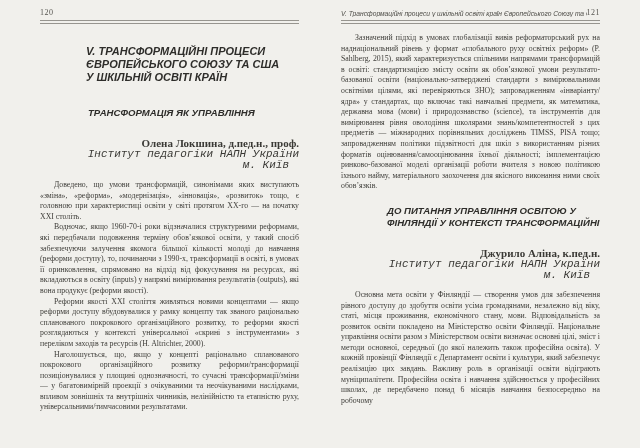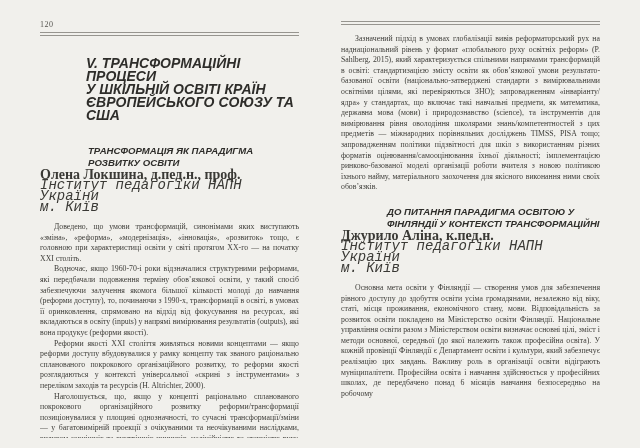--- a/index.html
+++ b/index.html
@@ -5,21 +5,21 @@
   * { box-sizing: border-box; }
   html,body { margin:0; padding:0; }
   body {
     width:640px; height:448px;
     background:#f1f0ec;
     font-family:"Liberation Serif", serif;
     color:#3c3b38;
     overflow:hidden;
     position:relative;
   }
-  .page { position:absolute; top:18px; width:259px; height:420px; overflow:hidden; }
+  .page { position:absolute; top:6px; width:259px; height:420px; overflow:hidden; }
   .page-left  { left:40px; }
   .page-right { left:341px; }
 
   .runhead-row {
     display:flex; justify-content:space-between; align-items:flex-end;
     height:11px;
   }
   .pagenum { font-size:8px; color:#55544f; letter-spacing:0.5px; }
   .runhead-title {
     font-family:"Liberation Sans", sans-serif;
@@ -28,34 +28,34 @@
   }
   .double-rule {
     height:4px; margin-top:3px;
     border-top:1px solid #97958f;
     border-bottom:1px solid #97958f;
   }
 
   .chapter-title {
     font-family:"Liberation Sans", sans-serif;
     font-weight:bold; font-style:italic;
-    font-size:14px; line-height:13px;
+    font-size:11px; line-height:13px;
     color:#2e2d2a;
     margin:21px 0 0 46px;
   }
   .section-title {
     font-family:"Liberation Sans", sans-serif;
     font-weight:bold; font-style:italic;
     font-size:9.6px; line-height:12px;
     color:#2e2d2a;
     margin:23px 0 0 48px;
   }
   .page-right .section-title { margin:13px 0 0 46px; }
 
-  .author-block { margin-top:0; font-size:14px; line-height:11px; color:#3a3935; }
+  .author-block { text-align:right; margin-top:19px; font-size:11px; line-height:11px; color:#3a3935; }
   .author-name { font-weight:bold; }
   .author-aff, .author-city { font-style:italic;font-family:Liberation Mono, monospace; }
   .author-city { padding-right:10px; }
 
   .body-text { margin-top:9px; }
   .body-text p {
     margin:0;
     font-size:7.8px;
     line-height:10.6px;
     text-align:justify;
@@ -67,52 +67,55 @@
 <body>
 
 <div class="page page-left">
   <div class="runhead-row">
     <span class="pagenum">120</span>
   </div>
   <div class="double-rule"></div>
 
   <div class="chapter-title">
     <div>V. ТРАНСФОРМАЦІЙНІ ПРОЦЕСИ</div>
+    <div>ЄВРОПЕЙСЬКОГО СОЮЗУ ТА США</div>
     <div>У ШКІЛЬНІЙ ОСВІТІ КРАЇН</div>
-    <div>ЄВРОПЕЙСЬКОГО СОЮЗУ ТА США</div>
   </div>
 
   <div class="section-title">
-    <div>ТРАНСФОРМАЦІЯ ЯК ПАРАДИГМА</div>
-    <div>РОЗВИТКУ ОСВІТИ</div>
+    <div>ТРАНСФОРМАЦІЯ ЯК УПРАВЛІННЯ</div>
   </div>
 
   <div class="author-block">
     <div class="author-name">Олена Локшина, д.пед.н., проф.</div>
     <div class="author-aff">Інститут педагогіки НАПН України</div>
     <div class="author-city">м. Київ</div>
   </div>
 
   <div class="body-text">
     <p>Доведено, що умови трансформацій, синонімами яких виступають «зміна», «реформа», «модернізація», «інновація», «розвиток» тощо, є головною при характеристиці освіти у світі протягом XX-го — на початку XXI століть.</p>
     <p>Водночас, якщо 1960-70-і роки відзначалися структурними реформами, які передбачали подовження терміну обов’язкової освіти, у такий спосіб забезпечуючи залучення якомога більшої кількості молоді до навчання (реформи доступу), то, починаючи з 1990-х, трансформації в освіті, в умовах її оринковлення, спрямовано на відхід від фокусування на ресурсах, які вкладаються в освіту (inputs) у напрямі вимірювання результатів (outputs), які вона продукує (реформи якості).</p>
     <p>Реформи якості XXI століття живляться новими концептами — якщо реформи доступу вбудовувалися у рамку концепту так званого раціонально спланованого покрокового організаційного розвитку, то реформи якості розглядаються у контексті універсальної «скрині з інструментами» з переліком заходів та ресурсів (H. Altrichter, 2000).</p>
     <p>Наголошується, що, якщо у концепті раціонально спланованого покрокового організаційного розвитку реформи/трансформації позиціонувалися у площині однозначності, то сучасні трансформації/зміни — у багатовимірній проекції з очікуваними та неочікуваними наслідками, впливом зовнішніх та внутрішніх чинників, нелінійністю та етапністю руху, універсальними/тимчасовими результатами.</p>
   </div>
 </div>
 
 <div class="page page-right">
+  <div class="runhead-row">
+    <span class="runhead-title">V. Трансформаційні процеси у шкільній освіті країн Європейського Союзу та США</span>
+    <span class="pagenum">121</span>
+  </div>
   <div class="double-rule"></div>
 
   <div class="body-text">
     <p>Зазначений підхід в умовах глобалізації вивів реформаторський рух на наднаціональний рівень у формат «глобального руху освітніх реформ» (P. Sahlberg, 2015), який характеризується спільними напрямами трансформацій в освіті: стандартизацією змісту освіти як обов’язкової умови результато-базованої освіти (національно-затверджені стандарти з вимірювальними освітніми цілями, які перевіряються ЗНО); запровадженням «інваріанту/ядра» у стандартах, що включає такі навчальні предмети, як математика, державна мова (мови) і природознавство (science), та інструментів для вимірювання рівня оволодіння школярами знань/компетентностей з цих предметів — міжнародних порівняльних досліджень TIMSS, PISA тощо; запровадженням політики підзвітності для шкіл з використанням різних форматів оцінювання/самооцінювання їхньої діяльності; імплементацією ринково-базованої моделі організації роботи вчителя з новою політикою їхнього найму, матеріального заохочення для якісного виконання ними своїх обов’язків.</p>
   </div>
 
   <div class="section-title">
-    <div>ДО ПИТАННЯ ПАРАДИГМА ОСВІТОЮ У</div>
+    <div>ДО ПИТАННЯ УПРАВЛІННЯ ОСВІТОЮ У</div>
     <div>ФІНЛЯНДІЇ У КОНТЕКСТІ ТРАНСФОРМАЦІЙНІ</div>
   </div>
 
   <div class="author-block">
     <div class="author-name">Джурило Аліна, к.пед.н.</div>
     <div class="author-aff">Інститут педагогіки НАПН України</div>
     <div class="author-city">м. Київ</div>
   </div>
 
   <div class="body-text">

